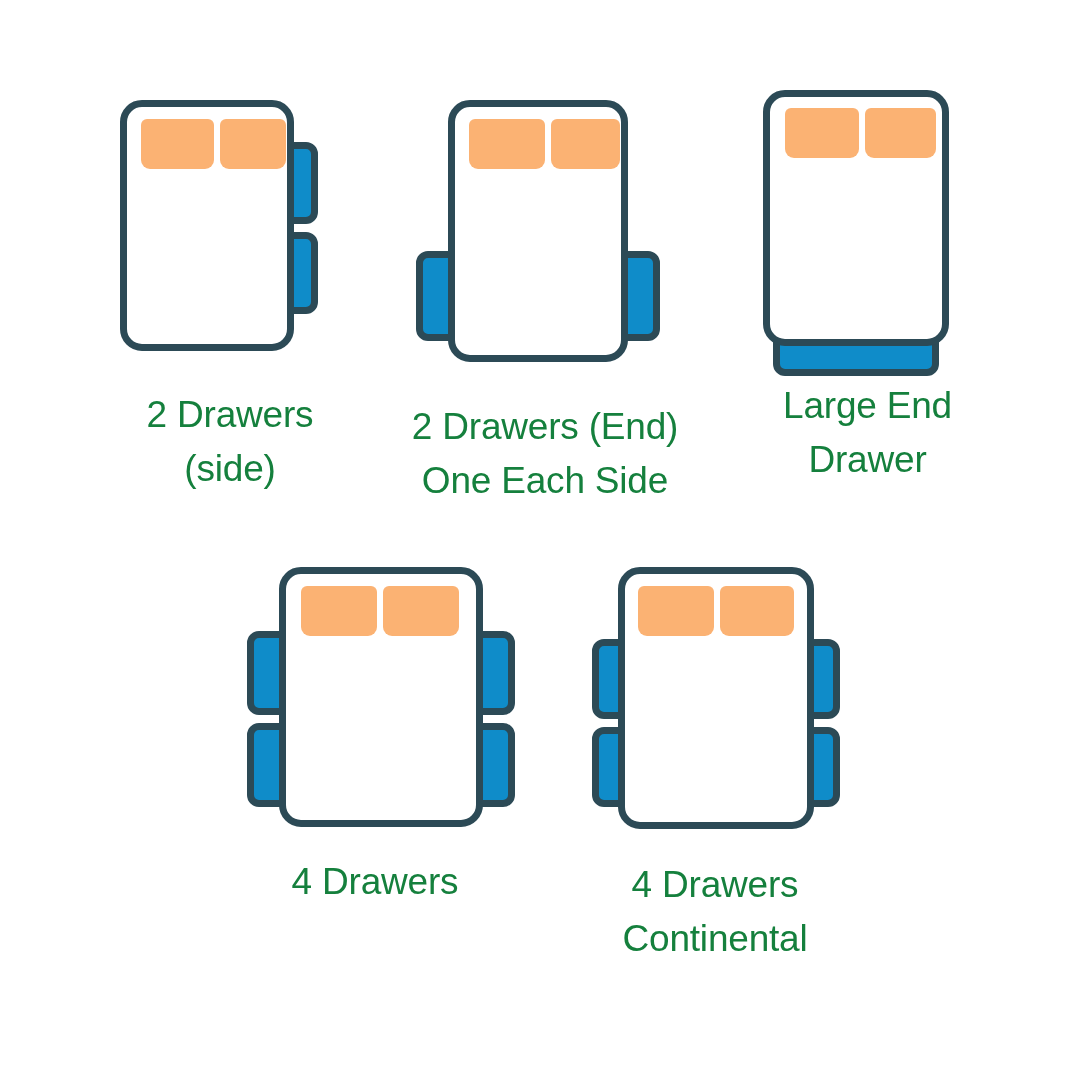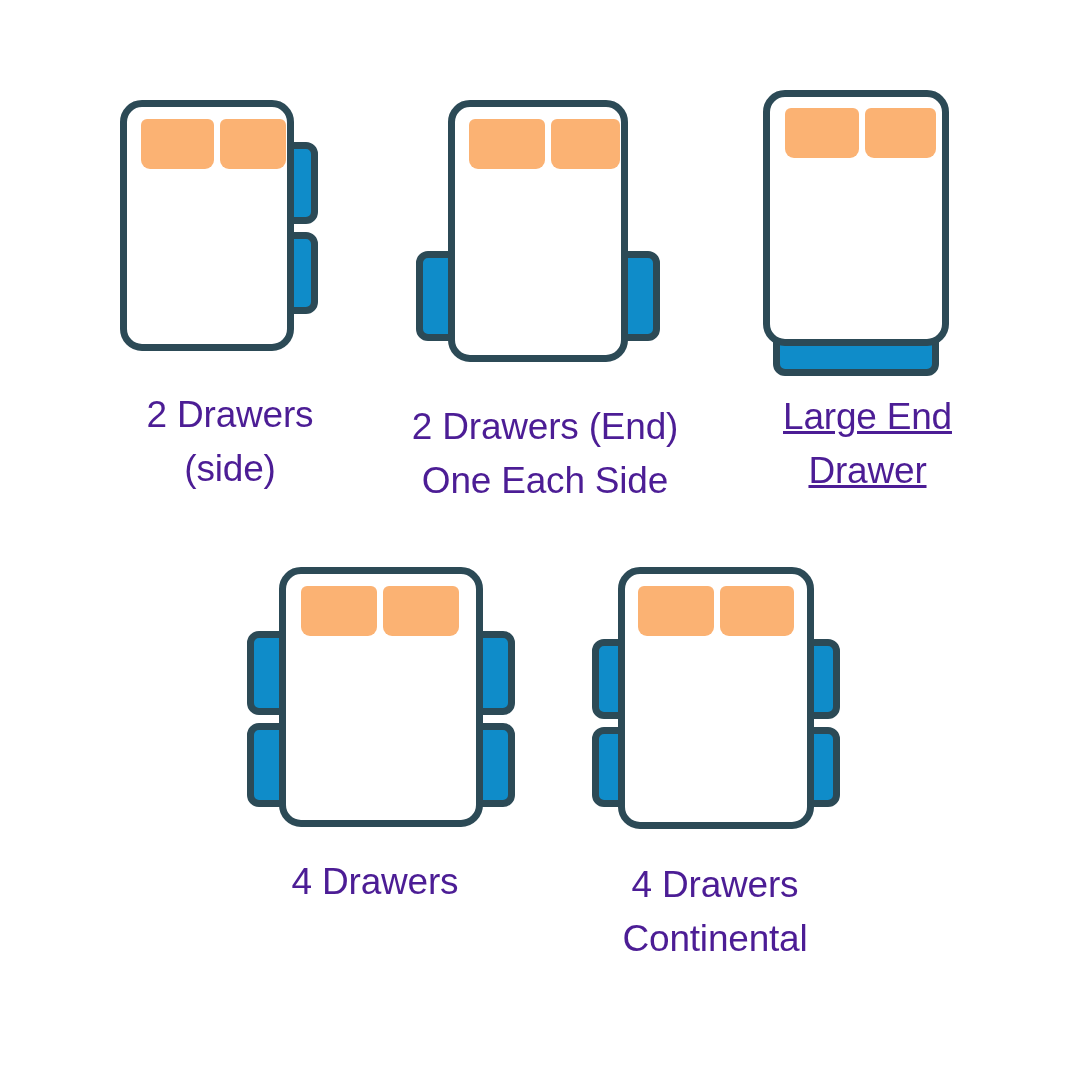--- a/index.html
+++ b/index.html
@@ -32,21 +32,21 @@
   .bed-caption {
     position: absolute;
     left: 50%;
     transform: translateX(-50%);
     text-align: center;
     white-space: pre-line;
     font-size: 37px;
     line-height: 1.45;
     letter-spacing: -0.2px;
     font-weight: 400;
-    color: #4c1d95;
+    color: #15803d;
   }
 
   
   .bed-body {
     position: absolute;
     background: #ffffff;
     border: 7px solid #2c4a56;
     border-radius: 22px;
     box-sizing: border-box;
     z-index: 3;
@@ -113,21 +113,21 @@
     <div class="bed-figure" style="width:245px; height:300px;">
 
       <div class="drawer foot" style="left:28px; top:258px; width:166px; height:40px;"></div>
 
       <div class="bed-body" style="left:18px; top:12px; width:186px; height:256px;"></div>
 
       <div class="pillow" style="left:40px; top:30px; width:74px; height:50px;"></div>
       <div class="pillow" style="left:120px; top:30px; width:71px; height:50px;"></div>
     </div>
 
-    <div class="bed-caption" style="top:312px; width:290px;text-decoration:underline;">Large End
+    <div class="bed-caption" style="top:301px; width:290px;">Large End
 Drawer</div>
   </div>
 
   <div class="bed-cell" style="left:235px; top:555px; width:280px; height:420px;">
     <div class="bed-figure" style="width:280px; height:280px;">
 
       <div class="drawer left" style="left:12px; top:76px; width:50px; height:84px;"></div>
       <div class="drawer left" style="left:12px; top:168px; width:50px; height:84px;"></div>
       <div class="drawer right" style="left:230px; top:76px; width:50px; height:84px;"></div>
       <div class="drawer right" style="left:230px; top:168px; width:50px; height:84px;"></div>

